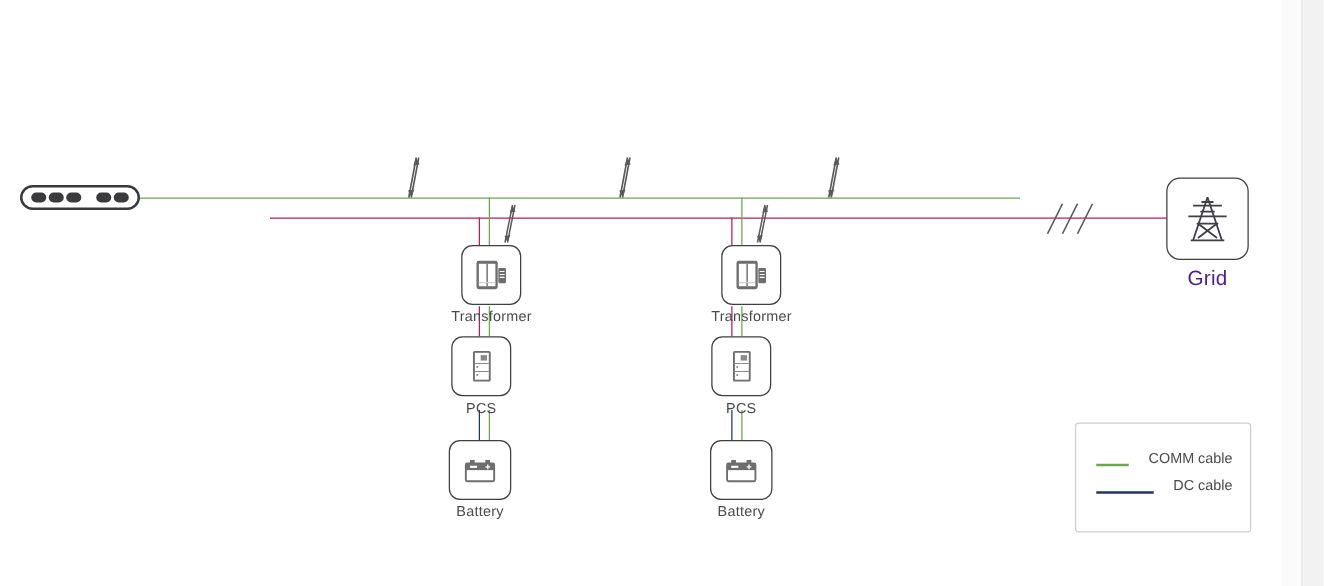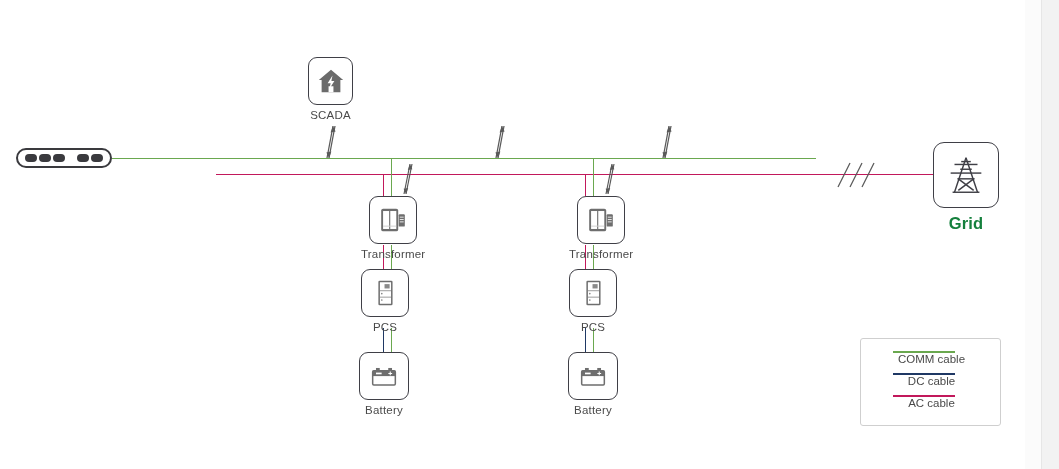--- a/index.html
+++ b/index.html
@@ -48,23 +48,22 @@
   .node-label {
     margin-top: 5px;
     font-size: 11.5px;
     color: #4a4a4a;
     letter-spacing: .2px;
     white-space: nowrap;
     line-height: 1;
   }
   .node-label.big {
     font-size: 16.5px;
-    color: #15803d;
+    color: #4c1d95;
     margin-top: 7px;
-    font-weight: bold;
   }
 
   
   .wire {
     position: absolute;
   }
   .wire.h { height: 0; border-top-width: 1.6px; border-top-style: solid; }
   .wire.v { width: 0; border-left-width: 1.6px; border-left-style: solid; }
 
   
@@ -85,23 +84,22 @@
   
   .legend {
     position: absolute;
     background: #ffffff;
     border: 1px solid #cfcfcf;
     border-radius: 3px;
     padding: 12px 14px 12px 16px;
   }
   .legend-row {
     display: flex;
-    align-items: center;
+    align-items: flex-end;
     height: 22px;
-    flex-direction: column;
   }
   .legend-swatch {
     width: 62px; height: 0;
     border-top: 2px solid #000;
     margin-right: 16px;
   }
   .legend-text {
     font-size: 11.5px;
     color: #4a4a4a;
     white-space: nowrap;
@@ -186,30 +184,20 @@
   </svg>
 
   <div class="capsule" style="left:16px; top:148px; width:96px; height:20px; padding:0 7px; justify-content:space-between;">
     <span class="dot"></span>
     <span class="dot"></span>
     <span class="dot" style="margin-right:10px;"></span>
     <span class="dot"></span>
     <span class="dot"></span>
   </div>
 
-  <div class="node" style="left:308px; top:57px;">
-    <div class="node-box" style="width:45px; height:48px;">
-      <svg width="30" height="30" viewBox="0 0 32 32">
-        <path d="M16 4 L29 15 L26 15 L26 28 L6 28 L6 15 L3 15 Z" fill="#6b6b6b"></path>
-        <path d="M17.6 10 L12.4 18.4 L15.6 18.4 L14.2 24.4 L19.6 16 L16.4 16 Z" fill="#ffffff"></path>
-        <rect x="13.4" y="21.6" width="5.2" height="6.4" fill="#ffffff"></rect>
-      </svg>
-    </div>
-    <div class="node-label">SCADA</div>
-  </div>
 
 
 
   <div class="node" style="left:933px; top:142px;">
     <div class="node-box" style="width:66px; height:66px; border-radius:11px;">
       <svg width="46" height="46" viewBox="0 0 48 48">
         <g stroke="#3f3f46" stroke-width="1.5" fill="none" stroke-linejoin="round">
           <path d="M24 6 L12 42 M24 6 L36 42"></path>
           <path d="M10 42 L38 42"></path>
           <path d="M12 13 L36 13"></path>
@@ -316,19 +304,15 @@
 
   <div class="legend" style="left:860px; top:338px; width:141px; height:88px;">
     <div class="legend-row">
       <span class="legend-swatch" style="border-top-color:#6aa84f;"></span>
       <span class="legend-text">COMM cable</span>
     </div>
     <div class="legend-row">
       <span class="legend-swatch" style="border-top-color:#1f3864;"></span>
       <span class="legend-text">DC cable</span>
     </div>
-    <div class="legend-row">
-      <span class="legend-swatch" style="border-top-color:#c2185b;"></span>
-      <span class="legend-text">AC cable</span>
-    </div>
   </div>
 
 </div>
 
 </body></html>

